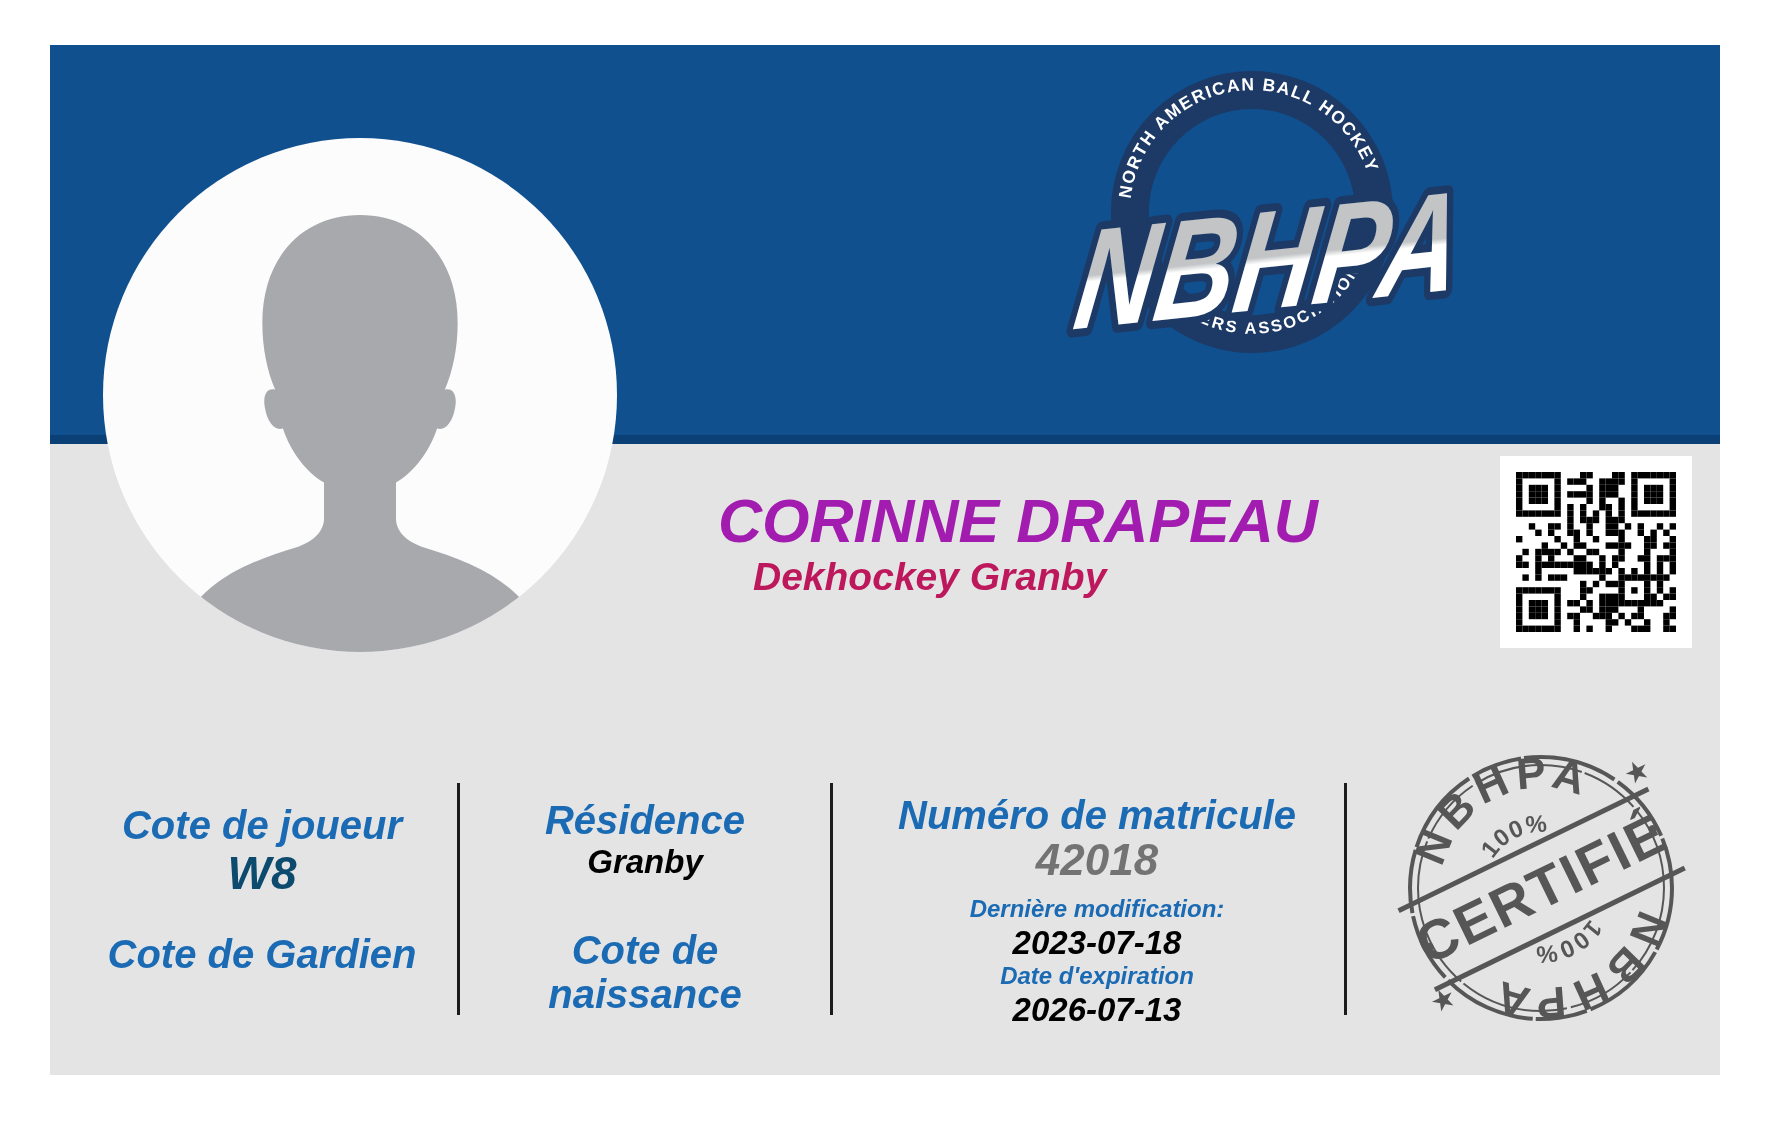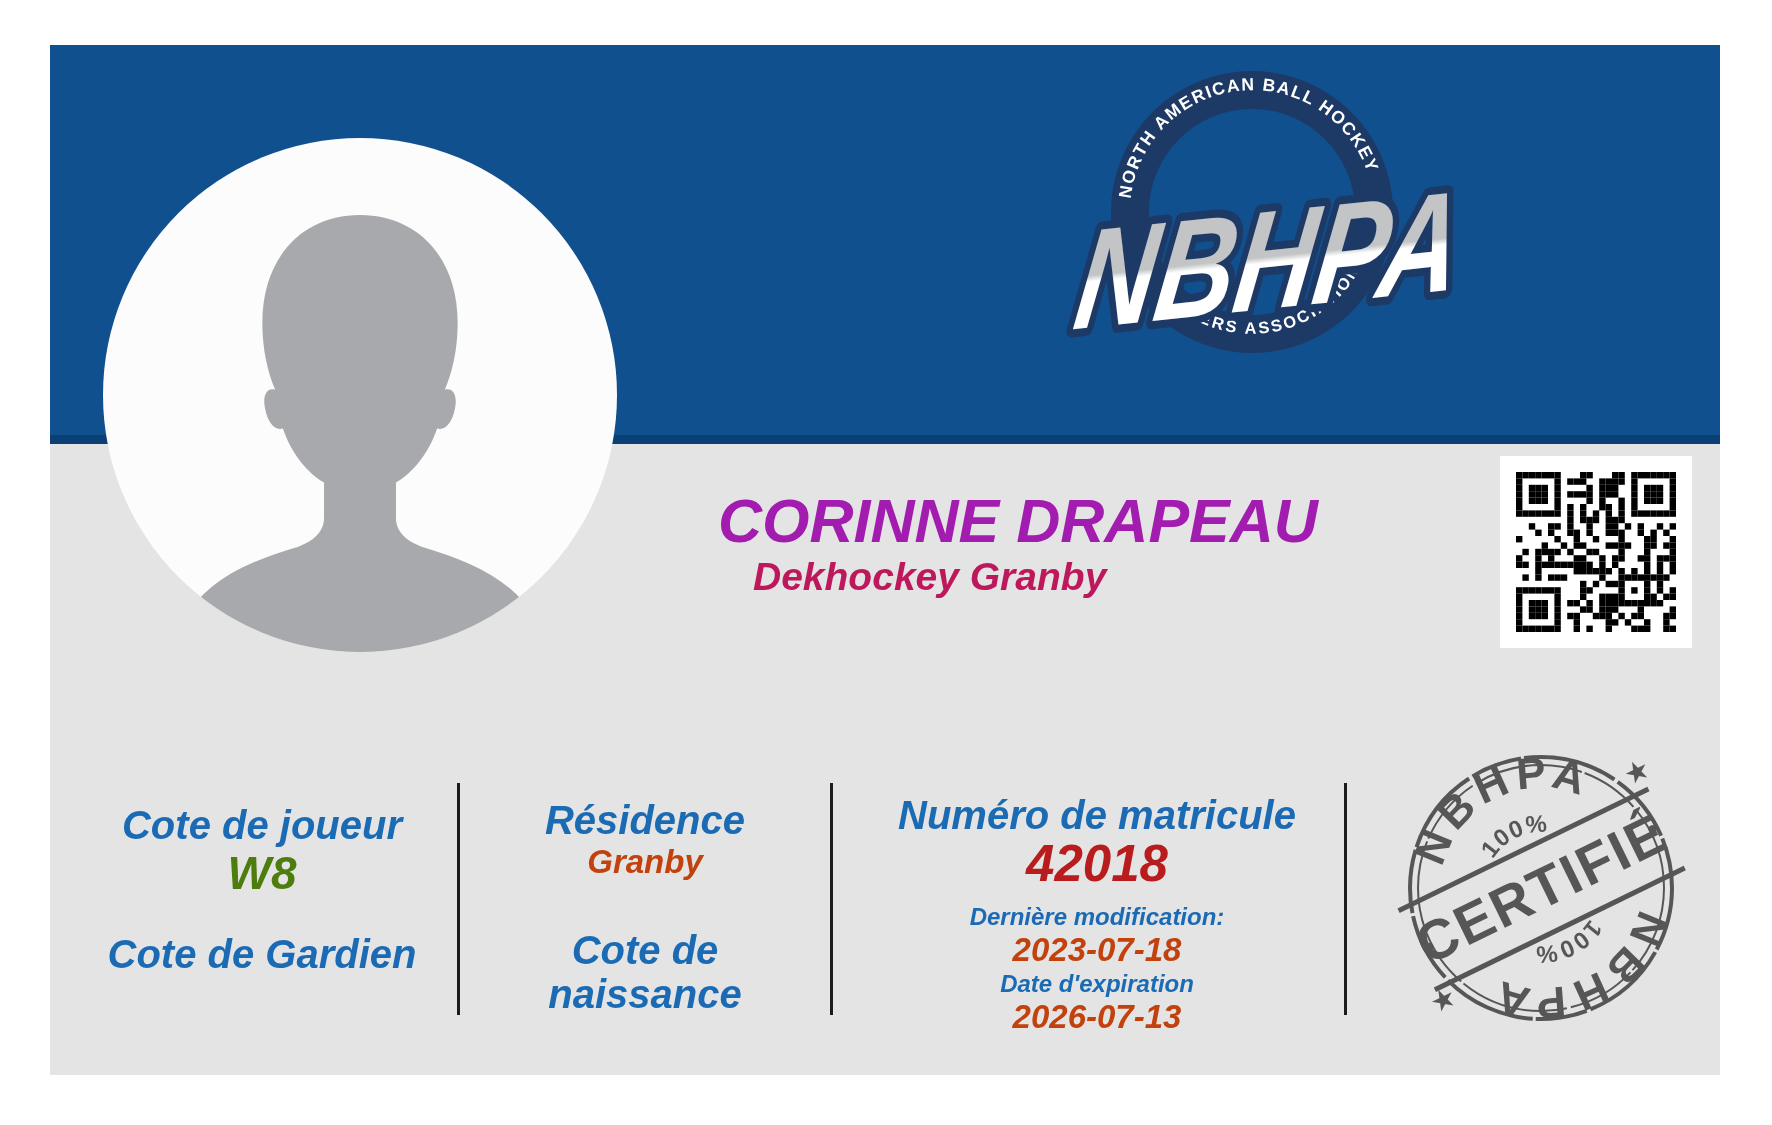--- a/index.html
+++ b/index.html
@@ -19,23 +19,23 @@
   .qr{position:absolute;left:1450px;top:411px;width:192px;height:192px;background:#ffffff;}
   .qr svg{position:absolute;left:16px;top:16px;}
   .divider{position:absolute;top:738px;width:3px;height:232px;background:#1c1c1c;}
   .d1{left:407px;} .d2{left:780px;} .d3{left:1294px;}
   .col{position:absolute;text-align:center;font-style:italic;font-weight:bold;}
   .col1{left:32px;width:360px;top:758px;}
   .col2{left:425px;width:340px;top:753px;}
   .col3{left:817px;width:460px;top:748px;font-style:italic;}
   .lbl{color:#1a6ab4;font-size:40px;line-height:1.1;}
   .lbl-sm{color:#1a6ab4;font-size:24px;line-height:1.15;}
-  .val{color:#4d7c0f;font-size:46px;line-height:1.15;}
-  .val-sm{color:#c2410c;font-size:33px;line-height:1.2;}
-  .val-xl{color:#b91c1c;font-size:51px;line-height:1.05;}
+  .val{color:#0c4a6e;font-size:46px;line-height:1.15;}
+  .val-sm{color:#000000;font-size:33px;line-height:1.2;}
+  .val-xl{color:#737373;font-size:44px;line-height:1.05;}
   .gap1{height:32px;} .gap2{height:14px;} .gap3{height:12px;}
   .stamp{position:absolute;left:1331px;top:683px;width:320px;height:320px;opacity:.82;}
   .arc-text{fill:#ffffff;font-weight:bold;}
   .stamp-ink{fill:#383838;font-weight:bold;}
 </style>
 </head>
 <body>
 
 <div class="page">
   <div class="card">

